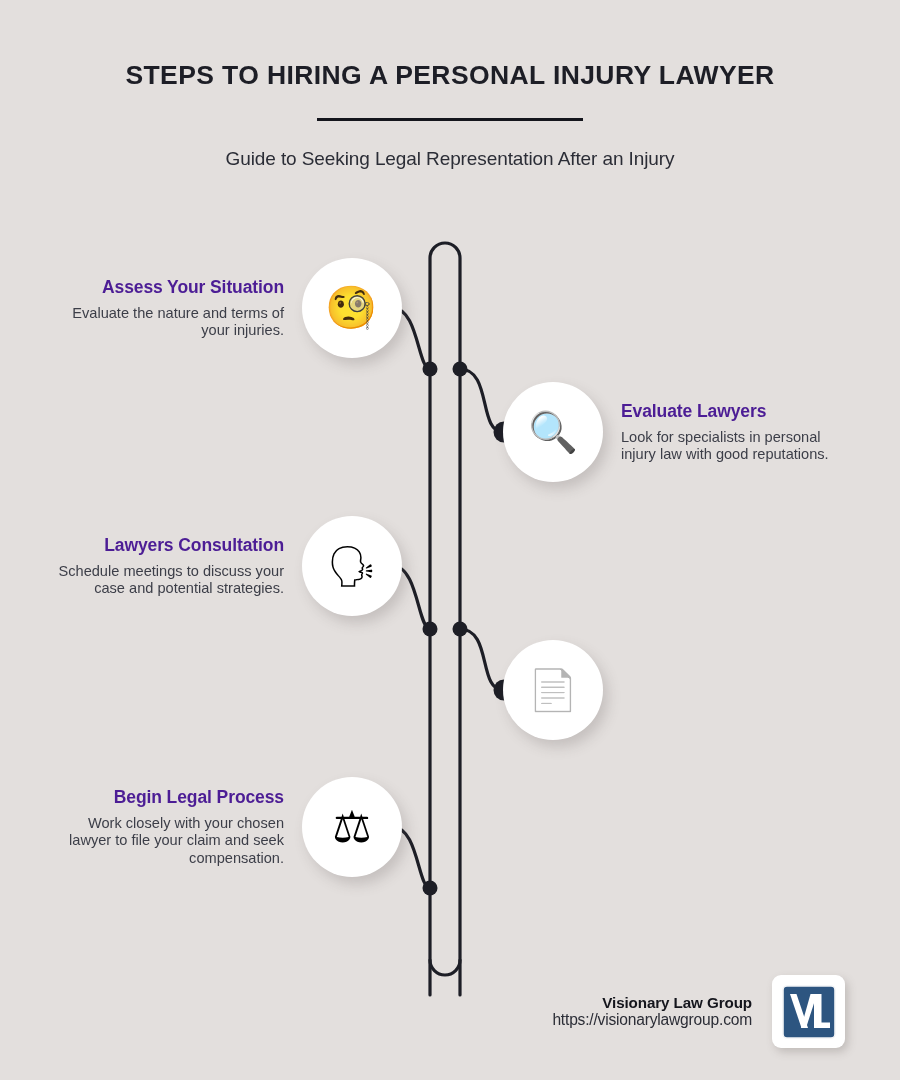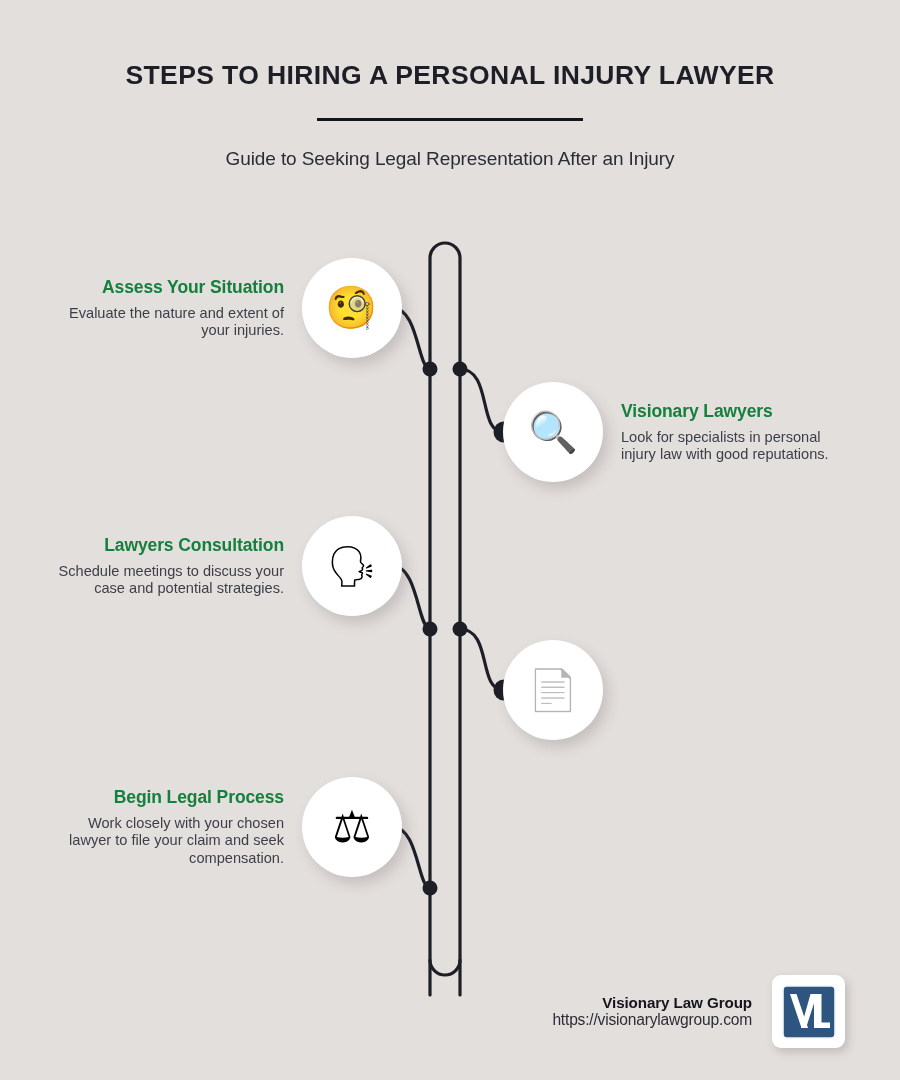--- a/index.html
+++ b/index.html
@@ -69,21 +69,21 @@
   .step.left  { flex-direction: row; }
   .step.right { flex-direction: row-reverse; }
 
   .step-text { width: 232px; }
   .step.left  .step-text { text-align: right; margin-right: 18px; }
   .step.right .step-text { text-align: left;  margin-left: 18px; }
 
   .step-title {
     font-size: 17.5px;
     font-weight: 700;
-    color: #15803d;
+    color: #4c1d95;
     letter-spacing: -0.1px;
     line-height: 1.25;
   }
   .step-desc {
     margin-top: 6px;
     font-size: 14.6px;
     font-weight: 400;
     color: #3c3e48;
     line-height: 1.18;
   }
@@ -185,30 +185,30 @@
     <circle cx="391" cy="308" r="10.5" fill="#1d1e26"></circle>
     <circle cx="504" cy="432" r="10.5" fill="#1d1e26"></circle>
     <circle cx="391" cy="566" r="10.5" fill="#1d1e26"></circle>
     <circle cx="504" cy="690" r="10.5" fill="#1d1e26"></circle>
     <circle cx="391" cy="827" r="10.5" fill="#1d1e26"></circle>
   </svg>
 
   <div class="step left" style="left:52px; top:258px;">
     <div class="step-text">
       <div class="step-title">Assess Your Situation</div>
-      <div class="step-desc">Evaluate the nature and extent of your injuries.</div>
+      <div class="step-desc">Evaluate the nature and terms of your injuries.</div>
     </div>
     <div class="icon-circle">
       <span class="icon-glyph">🧐</span>
     </div>
   </div>
 
   <div class="step right" style="left:503px; top:382px;">
     <div class="step-text">
-      <div class="step-title">Visionary Lawyers</div>
+      <div class="step-title">Evaluate Lawyers</div>
       <div class="step-desc">Look for specialists in personal injury law with good reputations.</div>
     </div>
     <div class="icon-circle">
       <span class="icon-glyph lens">🔍</span>
     </div>
   </div>
 
   <div class="step left" style="left:52px; top:516px;">
     <div class="step-text">
       <div class="step-title">Lawyers Consultation</div>

